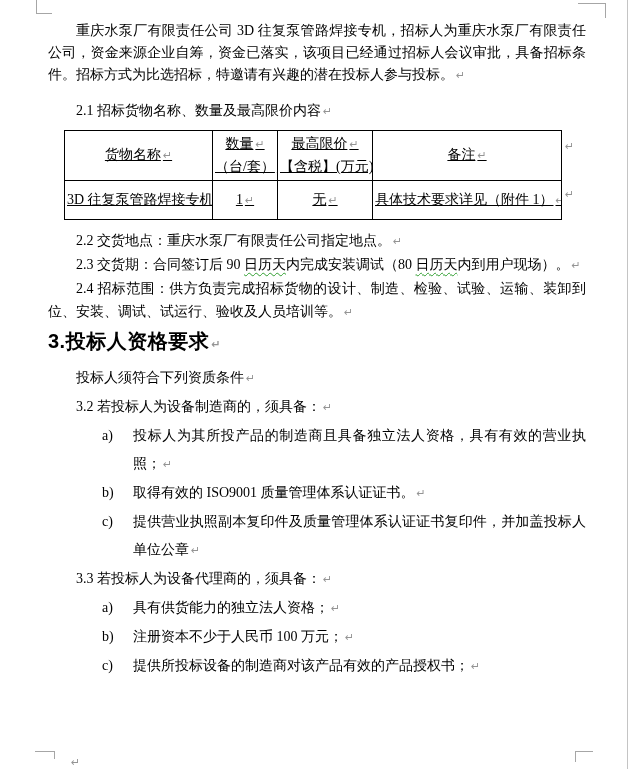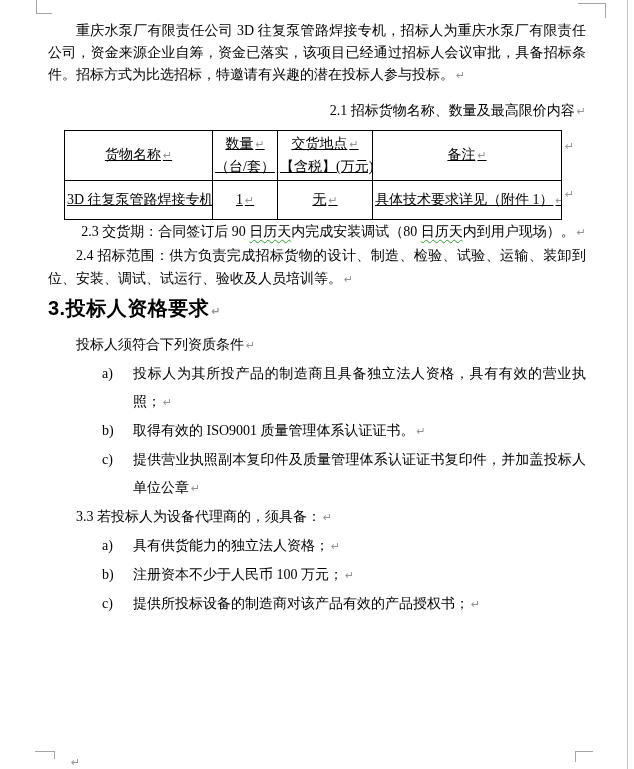--- a/index.html
+++ b/index.html
@@ -17,21 +17,21 @@
 
   .h { font-family: "Liberation Sans", "DejaVu Sans", sans-serif;
        font-weight: bold; font-size: 20px; line-height: 26px;
        letter-spacing: 0.5px; margin: 0; color:#000; }
   .h1 { margin-top: 0; }
   .h2 { margin-top: 12px; }
   .h3 { margin-top: 4px; }
 
   .p1  { margin: 14px 0 0 0; font-size: 14px; line-height: 22px;
          text-align: justify; text-indent: 28px; }
-  .s2p { margin: 0; font-size: 14px; line-height: 23px; text-indent: 28px; text-align: right; }
+  .s2p { margin: 0; font-size: 14px; line-height: 23px; text-indent: 28px; }
   .p21 { margin-top: 12px; }
   .p22 { margin-top: 9px; }
   .just { text-align: justify; }
 
   .twrap { position: relative; margin: 7px 0 0 16px; width: 497px; }
   table.goods { border-collapse: collapse; table-layout: fixed; width: 497px;
                 font-size: 14px; text-decoration: underline; }
   table.goods td { border: 1px solid #000; text-align: center;
                    vertical-align: middle; padding: 0 2px; overflow: hidden; }
   tr.hrow td { height: 50px; line-height: 22px; }
@@ -97,48 +97,50 @@
             <col style="width:189px">
         </colgroup>
         <tbody>
             <tr class="hrow">
           <td><span>货物名称</span><span class="rm">↵</span></td>
           <td>
                 <div><span>数量</span><span class="rm">↵</span></div>
                 <div class="nowrap"><span>（台/套）</span><span class="rm">↵</span></div>
               </td>
           <td>
-                <div><span>交货地点</span><span class="rm">↵</span></div>
+                <div><span>最高限价</span><span class="rm">↵</span></div>
                 <div class="nowrap"><span>【含税】(万元)</span></div>
               </td>
           <td><span>备注</span><span class="rm">↵</span></td>
         </tr>
         <tr class="drow">
           <td class="cell-name-d"><span>3D 往复泵管路焊接专机</span></td>
           <td><span>1</span><span class="rm">↵</span></td>
           <td><span>无</span><span class="rm">↵</span></td>
           <td><span>具体技术要求详见（附件 1）</span><span class="rm">↵</span></td>
         </tr>
       </tbody>
         </table>
       <span class="rm-abs" style="left:501px; top:10px;">↵</span>
       <span class="rm-abs" style="left:501px; top:58px;">↵</span>
     </div>
 
+    <p class="s2p p22"><span>2.2 交货地点：重庆水泵厂有限责任公司指定地点。</span><span class="rm">↵</span></p>
 
     <p class="s2p"><span>2.3 交货期：合同签订后 90 </span><span class="wavy">日历天</span><span>内完成安装调试（80 </span><span class="wavy">日历天</span><span>内到用户现场）。</span><span class="rm">↵</span></p>
 
     <p class="s2p just"><span>2.4 招标范围：供方负责完成招标货物的设计、制造、检验、试验、运输、装卸到位、安装、调试、试运行、验收及人员培训等。</span><span class="rm">↵</span></p>
 
     <p class="h h3"><span>3.投标人资格要求</span><span class="rm">↵</span></p>
 
     <div class="s3">
       <p class="intro"><span>投标人须符合下列资质条件</span><span class="rm">↵</span></p>
 
 
+      <p class="ind2"><span>3.2 若投标人为设备制造商的，须具备：</span><span class="rm">↵</span></p>
 
       <div class="li"><span class="limark">a)</span><span>投标人为其所投产品的制造商且具备独立法人资格，具有有效的营业执照；</span><span class="rm">↵</span></div>
       <div class="li"><span class="limark">b)</span><span>取得有效的 ISO9001 质量管理体系认证证书。</span><span class="rm">↵</span></div>
       <div class="li"><span class="limark">c)</span><span>提供营业执照副本复印件及质量管理体系认证证书复印件，并加盖投标人单位公章</span><span class="rm">↵</span></div>
 
       <p class="ind2"><span>3.3 若投标人为设备代理商的，须具备：</span><span class="rm">↵</span></p>
 
       <div class="li"><span class="limark">a)</span><span>具有供货能力的独立法人资格；</span><span class="rm">↵</span></div>
       <div class="li"><span class="limark">b)</span><span>注册资本不少于人民币 100 万元；</span><span class="rm">↵</span></div>
       <div class="li"><span class="limark">c)</span><span>提供所投标设备的制造商对该产品有效的产品授权书；</span><span class="rm">↵</span></div>

